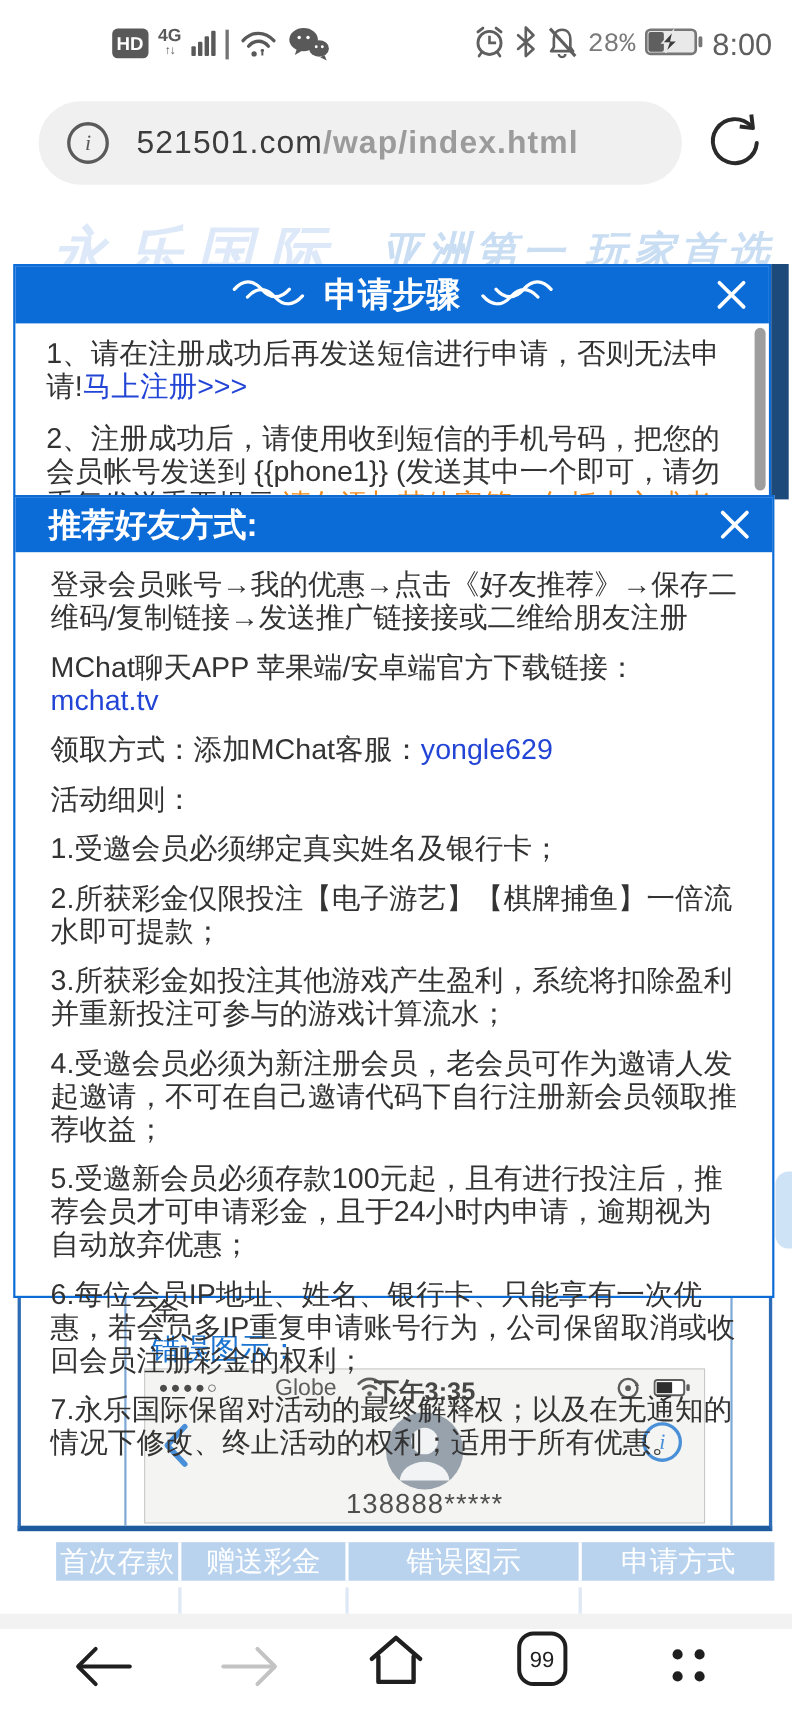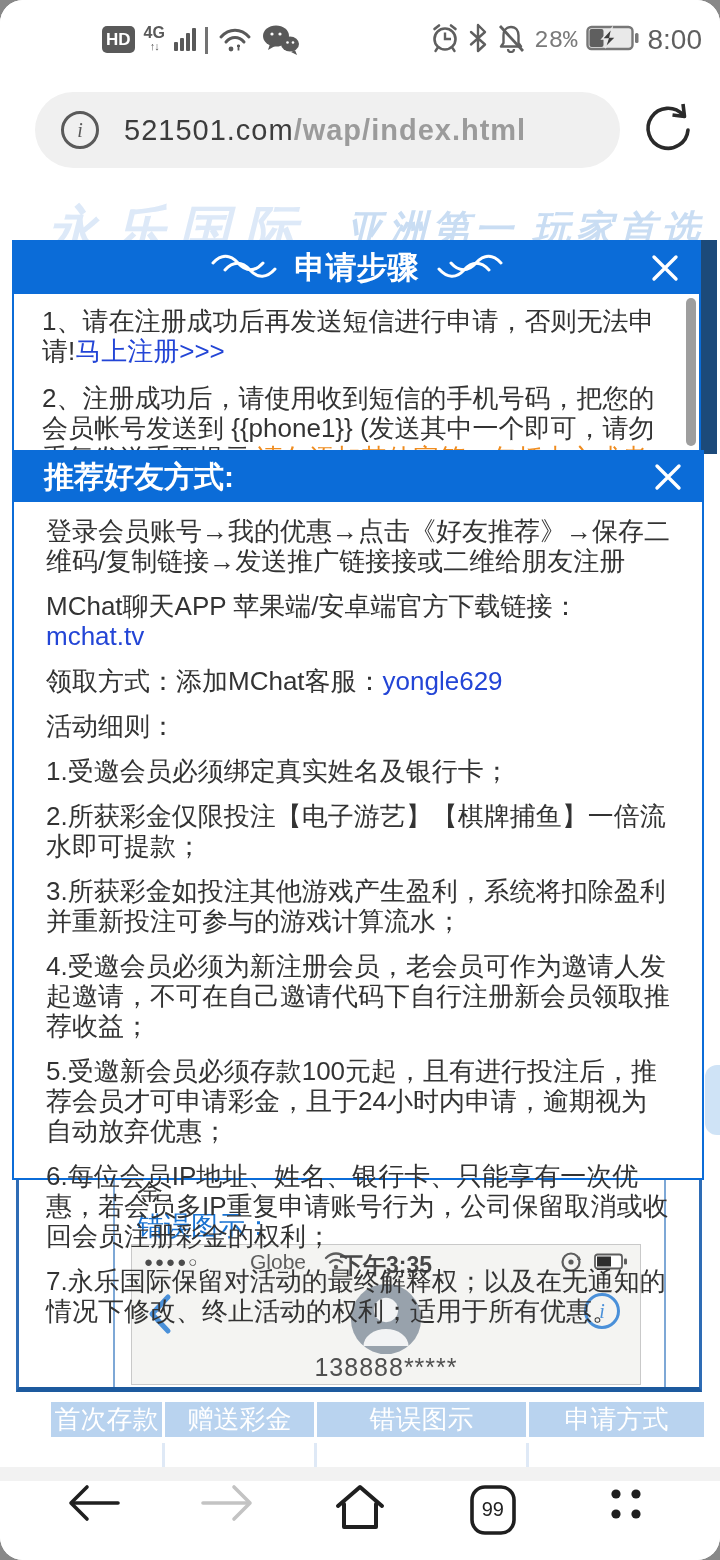--- a/index.html
+++ b/index.html
@@ -1,17 +1,17 @@
 <!DOCTYPE html>
 <html><head>
 <meta charset="utf-8">
 <style>
   html,body{margin:0;padding:0;background:#888;}
   #screen{position:relative;width:720px;height:1560px;background:#fff;overflow:hidden;
-          font-family:"Liberation Sans","DejaVu Sans",sans-serif;border-radius:23px;}
+          font-family:"Liberation Sans","DejaVu Sans",sans-serif;}
 
   
   .statusbar{position:absolute;left:0;top:0;width:720px;height:80px;background:#fff;}
   .sb-left{position:absolute;left:102px;top:24px;display:flex;align-items:flex-start;gap:9px;color:#595959;}
   .hd-badge{background:#595959;color:#fff;font-weight:bold;font-size:17px;line-height:17px;
             border-radius:5px;padding:5px 4px;margin-top:2px;}
   .net{display:flex;flex-direction:column;align-items:center;line-height:1;margin-top:1px;text-align:right;}
   .net-4g{font-size:16px;font-weight:bold;}
   .net-arrows{font-size:11px;letter-spacing:-1px;}
   .bars{display:flex;align-items:flex-end;gap:2px;margin-top:4px;}
@@ -90,21 +90,21 @@
   .c1{width:114px}.c2{width:152px}.c3{width:212px}.c4{width:175px}
   .trow{display:flex;height:24px;background:#fff;}
   .td{box-sizing:border-box;border-right:3px solid #dfe9f6;}
   .td:last-child{border-right:none;}
 
   .gray-strip{position:absolute;left:0;top:1467px;width:720px;height:14px;background:#f2f2f2;}
 
   
   .navbar{position:absolute;left:0;top:1481px;width:720px;height:79px;background:#fff;
           display:flex;align-items:center;justify-content:space-around;padding:0 28px 24px;box-sizing:border-box;}
-  .nav-btn{width:64px;height:56px;display:flex;align-items:flex-start;justify-content:center;position:relative;}
+  .nav-btn{width:64px;height:56px;display:flex;align-items:flex-end;justify-content:center;position:relative;}
   .tab-count{position:absolute;left:0;top:0;width:100%;height:100%;display:flex;align-items:center;
              justify-content:center;font-size:20px;color:#1f1f1f;padding-top:2px;box-sizing:border-box;}
 </style>
 </head>
 <body>
 
 <div id="screen">
 
   <div class="statusbar">
     <div class="sb-left">

